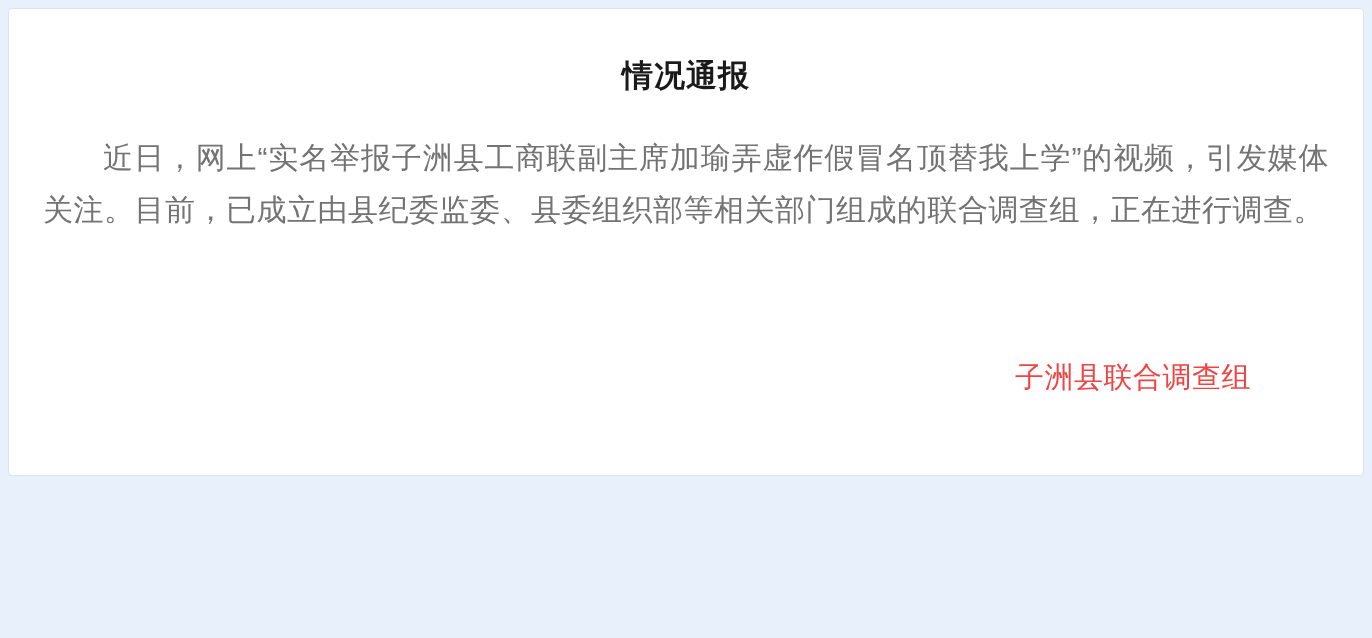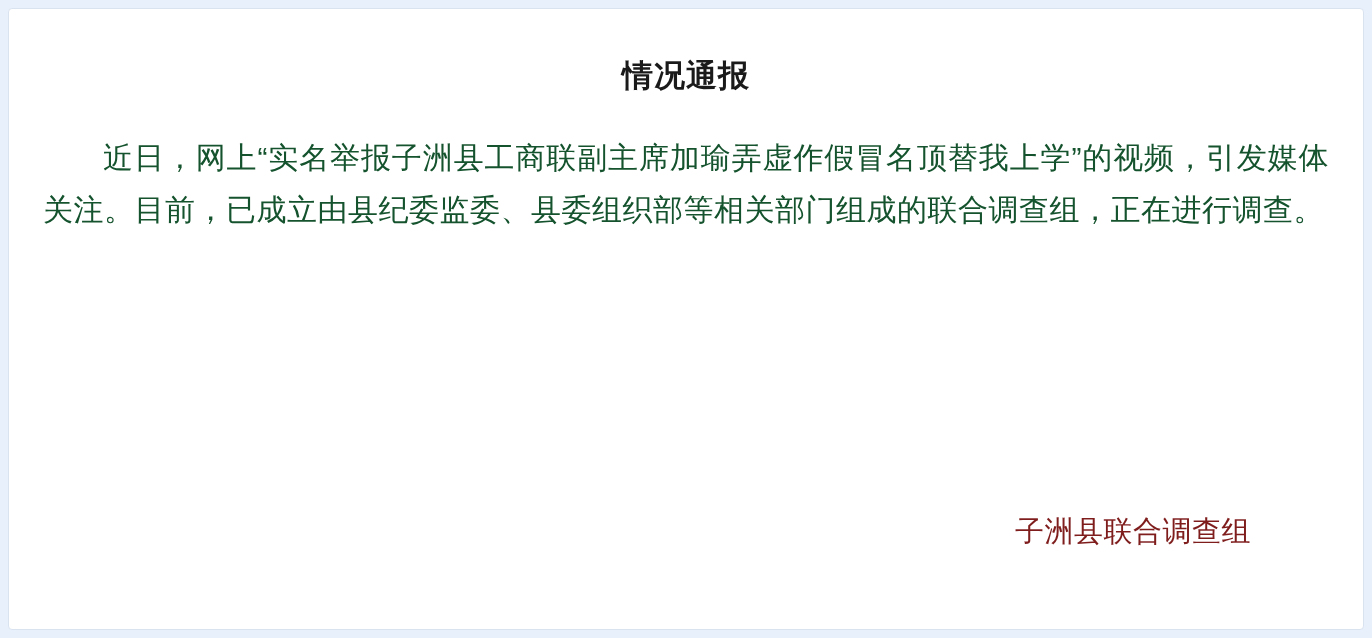--- a/index.html
+++ b/index.html
@@ -11,21 +11,21 @@
     height: 638px;
     background: #e8f0fb;
     font-family: "Liberation Sans", "DejaVu Sans", sans-serif;
     overflow: hidden;
   }
   .notice-card {
     position: absolute;
     left: 8px;
     top: 8px;
     width: 1356px;
-    height: 622px;
+    height: 468px;
     background: #ffffff;
     border: 1px solid #d9e3f0;
     border-radius: 4px;
     box-sizing: border-box;
     overflow: hidden;
   }
   .notice-inner {
     position: relative;
     width: 100%;
     height: 100%;
@@ -38,34 +38,34 @@
     font-weight: bold;
     color: #1a1a1a;
     letter-spacing: 1px;
     line-height: 1.2;
     margin: 0 0 0 0;
   }
   .notice-body {
     margin-top: 38px;
     font-size: 30px;
     line-height: 1.72;
-    color: #14532d;
+    color: #737373;
     text-align: justify;
     text-justify: inter-ideograph;
     text-indent: 2em;
     letter-spacing: 0.5px;
   }
   .signature-block {
     position: absolute;
     right: 112px;
     bottom: 72px;
     text-align: center;
     font-size: 29px;
     line-height: 1.75;
-    color: #7f1d1d;
+    color: #ef4444;
     letter-spacing: 0.5px;
   }
   .signature-line {
     display: block;
     white-space: nowrap;
   }
   .signature-date {
     display: block;
     white-space: nowrap;
   }

